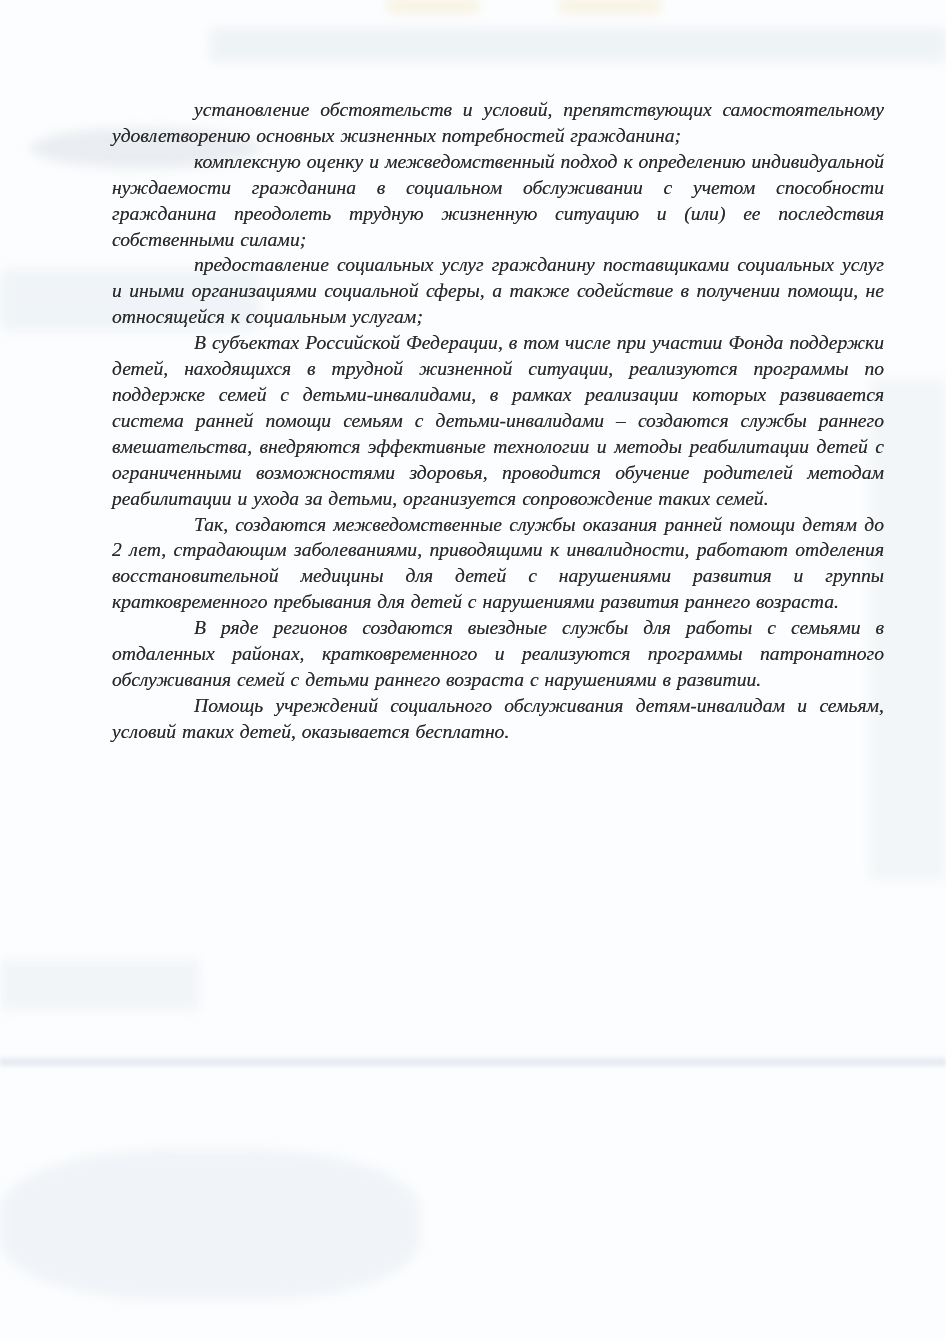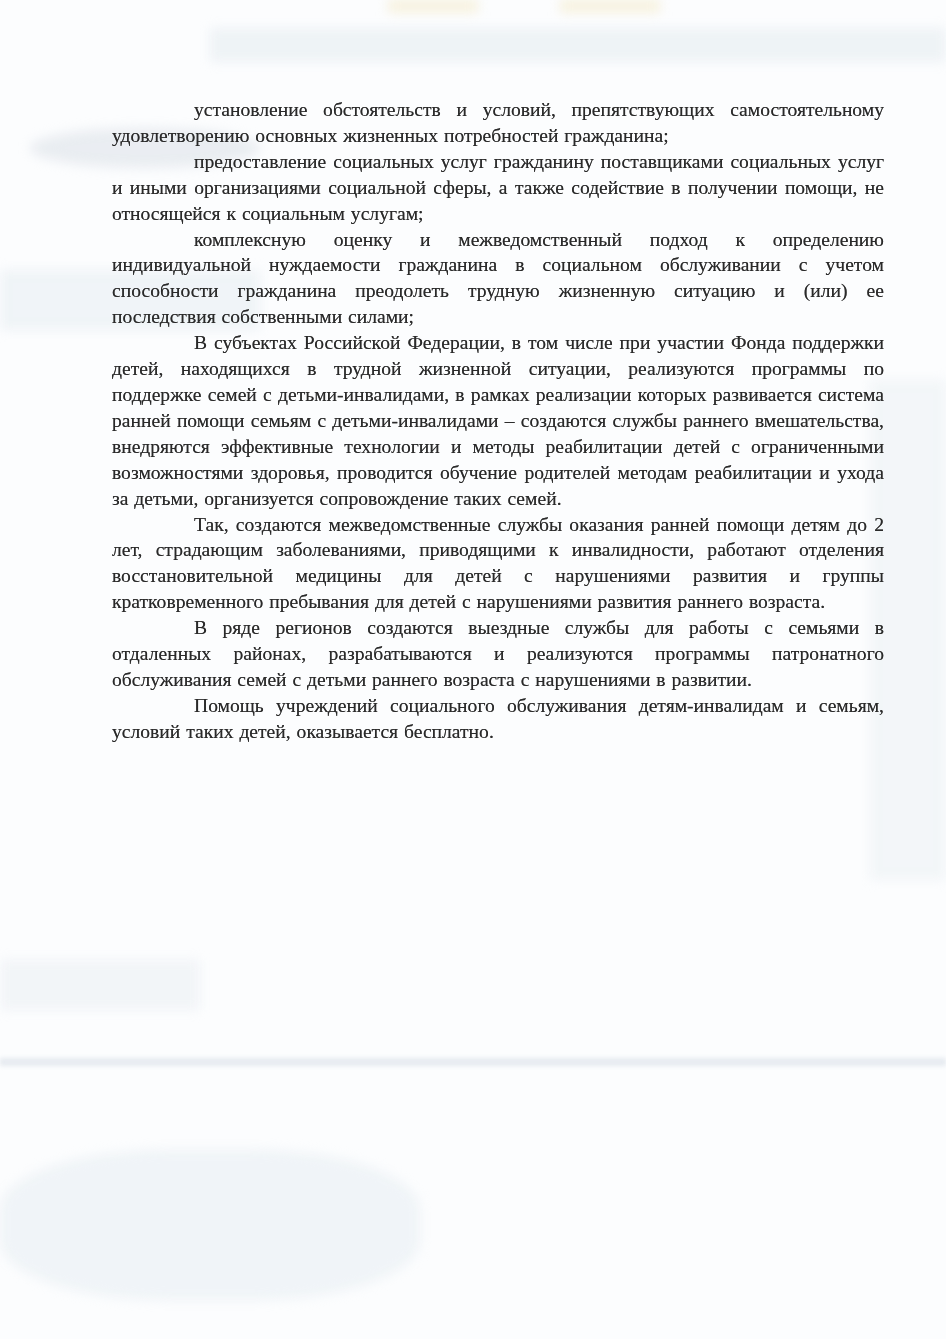--- a/index.html
+++ b/index.html
@@ -7,20 +7,21 @@
     padding: 0;
     background: #ffffff;
   }
   .page {
     position: relative;
     width: 946px;
     height: 1339px;
     background: #fcfdfe;
     overflow: hidden;
     font-family: "Liberation Serif", "DejaVu Serif", serif;
+    font-style: italic;
   }
   
   .artifact {
     position: absolute;
     pointer-events: none;
     filter: blur(6px);
   }
   .art-top-band      { left: 210px; top: 28px;   width: 736px; height: 34px;  background: rgba(222,231,238,0.45); }
   .art-top-spot-1    { left: 388px; top: 0;      width: 90px;  height: 12px;  background: rgba(245,238,210,0.8); }
   .art-top-spot-2    { left: 560px; top: 0;      width: 100px; height: 12px;  background: rgba(245,238,210,0.8); }
@@ -58,21 +59,21 @@
   <div class="artifact art-top-band"></div>
   <div class="artifact art-pencil-mark"></div>
   <div class="artifact art-left-smudge-1"></div>
   <div class="artifact art-left-smudge-2"></div>
   <div class="artifact art-right-smudge"></div>
   <div class="artifact art-hline"></div>
   <div class="artifact art-bottom-smudge"></div>
 
   <div class="text-block">
     <p>установление обстоятельств и условий, препятствующих самостоятельному удовлетворению основных жизненных потребностей гражданина;</p>
+    <p>комплексную оценку и межведомственный подход к определению индивидуальной нуждаемости гражданина в социальном обслуживании с учетом способности гражданина преодолеть трудную жизненную ситуацию и (или) ее последствия собственными силами;</p>
     <p>предоставление социальных услуг гражданину поставщиками социальных услуг и иными организациями социальной сферы, а также содействие в получении помощи, не относящейся к социальным услугам;</p>
-    <p>комплексную оценку и межведомственный подход к определению индивидуальной нуждаемости гражданина в социальном обслуживании с учетом способности гражданина преодолеть трудную жизненную ситуацию и (или) ее последствия собственными силами;</p>
     <p>В субъектах Российской Федерации, в том числе при участии Фонда поддержки детей, находящихся в трудной жизненной ситуации, реализуются программы по поддержке семей с детьми-инвалидами, в рамках реализации которых развивается система ранней помощи семьям с детьми-инвалидами – создаются службы раннего вмешательства, внедряются эффективные технологии и методы реабилитации детей с ограниченными возможностями здоровья, проводится обучение родителей методам реабилитации и ухода за детьми, организуется сопровождение таких семей.</p>
     <p>Так, создаются межведомственные службы оказания ранней помощи детям до 2 лет, страдающим заболеваниями, приводящими к инвалидности, работают отделения восстановительной медицины для детей с нарушениями развития и группы кратковременного пребывания для детей с нарушениями развития раннего возраста.</p>
-    <p>В ряде регионов создаются выездные службы для работы с семьями в отдаленных районах, разрабатываются и реализуются программы патронатного обслуживания семей с детьми раннего возраста с нарушениями в развитии.</p>
+    <p>В ряде регионов создаются выездные службы для работы с семьями в отдаленных районах, кратковременного и реализуются программы патронатного обслуживания семей с детьми раннего возраста с нарушениями в развитии.</p>
     <p>Помощь учреждений социального обслуживания детям-инвалидам и семьям, условий таких детей, оказывается бесплатно.</p>
   </div>
 
 </div>
 
 </body></html>

